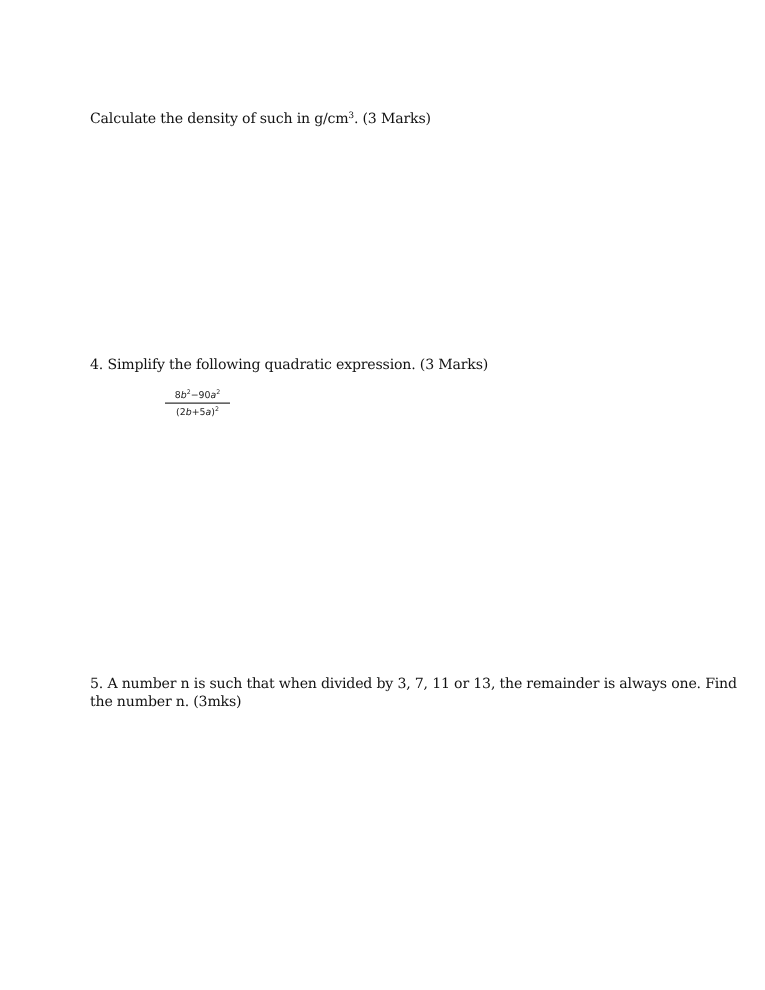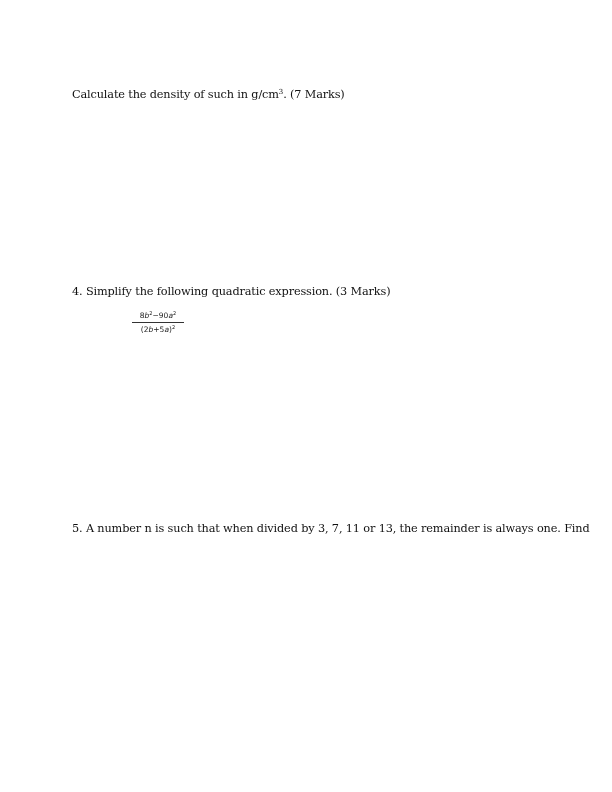--- a/index.html
+++ b/index.html
@@ -17,21 +17,21 @@
     }
     .q {
       position: absolute;
       left: 72px;
       font-size: 11.3px;
       line-height: 15px;
       letter-spacing: -0.15px;
     }
     #q3 { top: 87px; width: 480px; }
     #q4 { top: 284px; width: 480px; }
-    #q5 { top: 521px; width: 480px; }
+    #q5 { top: 539px; width: 480px; }
     .line { display: block; white-space: nowrap; }
     sup { font-size: 7px; vertical-align: 4px; line-height: 0; }
     .frac {
       position: absolute;
       left: 131px;
       top: 311px;
       font-family: "DejaVu Sans", "Liberation Sans", sans-serif;
       font-size: 7.5px;
       color: #222;
       text-align: center;
@@ -40,28 +40,29 @@
     .frac .num { padding-bottom: 2px; }
     .frac .bar { height: 0; border-top: 0.8px solid #333; margin: 0 1px; }
     .frac .den { padding-top: 2px; }
     .frac i { font-style: italic; }
     .frac sup { font-size: 5px; vertical-align: 3px; }
   </style>
 </head>
 <body>
 
 <div id="q3" class="q">
-  <span class="line"><span>Calculate the density of such in g/cm</span><sup>3</sup><span>. (7 Marks)</span></span>
+  <span class="line"><span>Calculate the density of such in g/cm</span><sup>3</sup><span>. (3 Marks)</span></span>
 </div>
 
 <div id="q4" class="q">
   <span class="line">4. Simplify the following quadratic expression. (3 Marks)</span>
 </div>
 
 <div class="frac">
   <div class="num"><span>8</span><i>b</i><sup>2</sup><span>−90</span><i>a</i><sup>2</sup></div>
   <div class="bar"></div>
   <div class="den"><span>(2</span><i>b</i><span>+5</span><i>a</i><span>)</span><sup>2</sup></div>
 </div>
 
 <div id="q5" class="q">
   <span class="line">5. A number n is such that when divided by 3, 7, 11 or 13, the remainder is always one. Find</span>
+  <span class="line">the number n. (3mks)</span>
 </div>
 
 </body></html>

